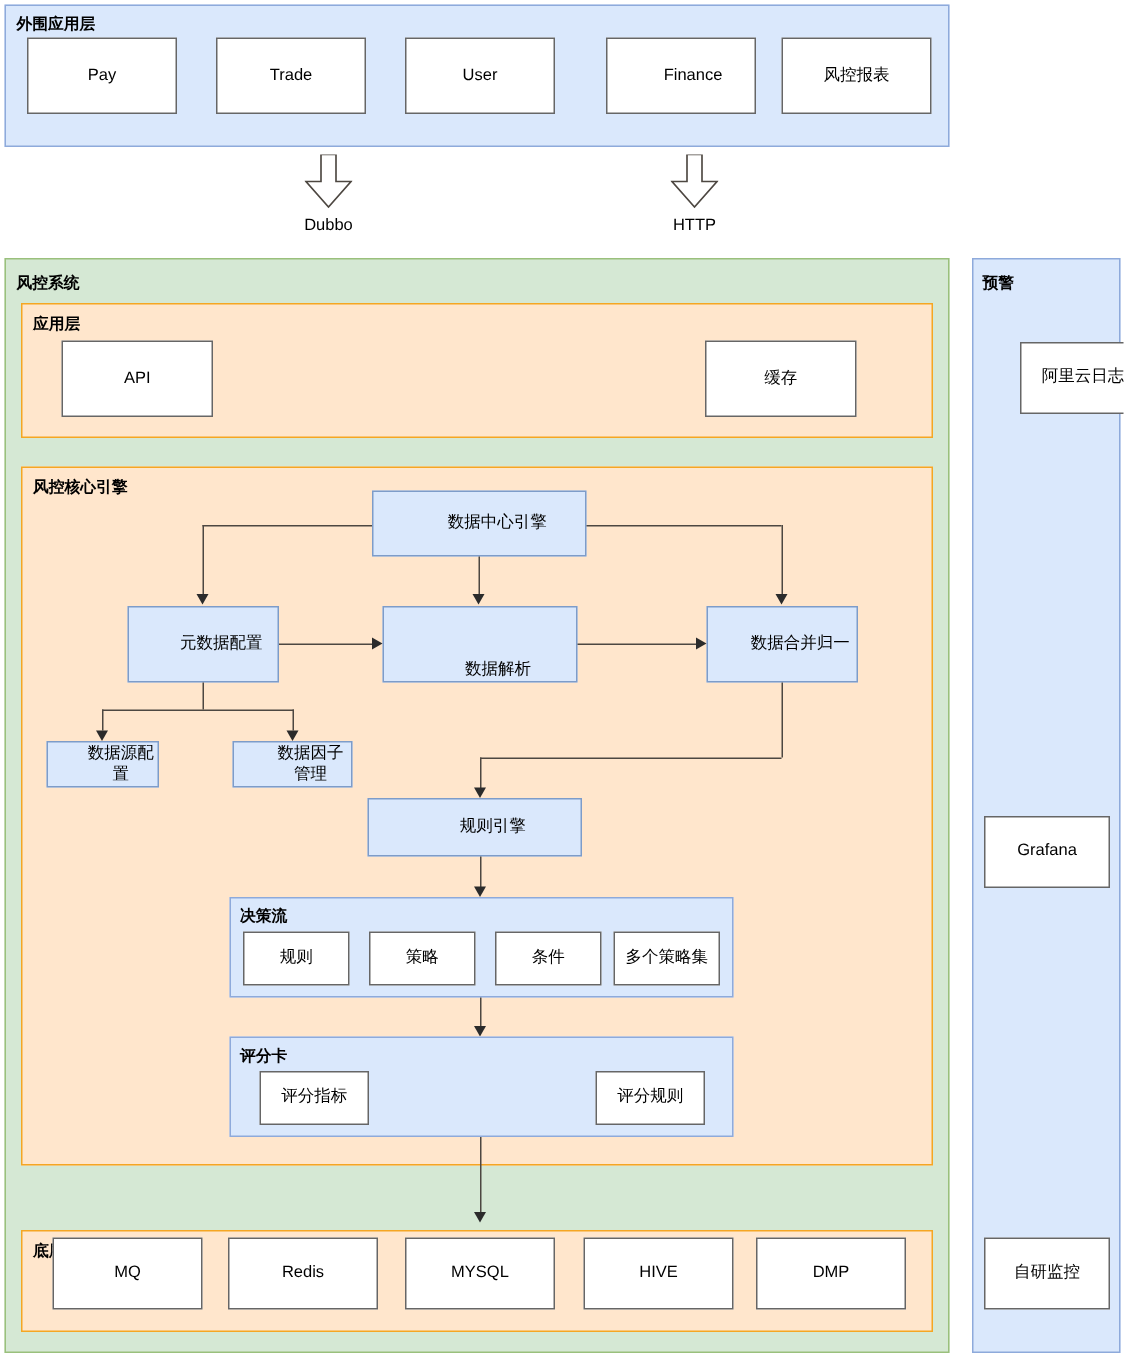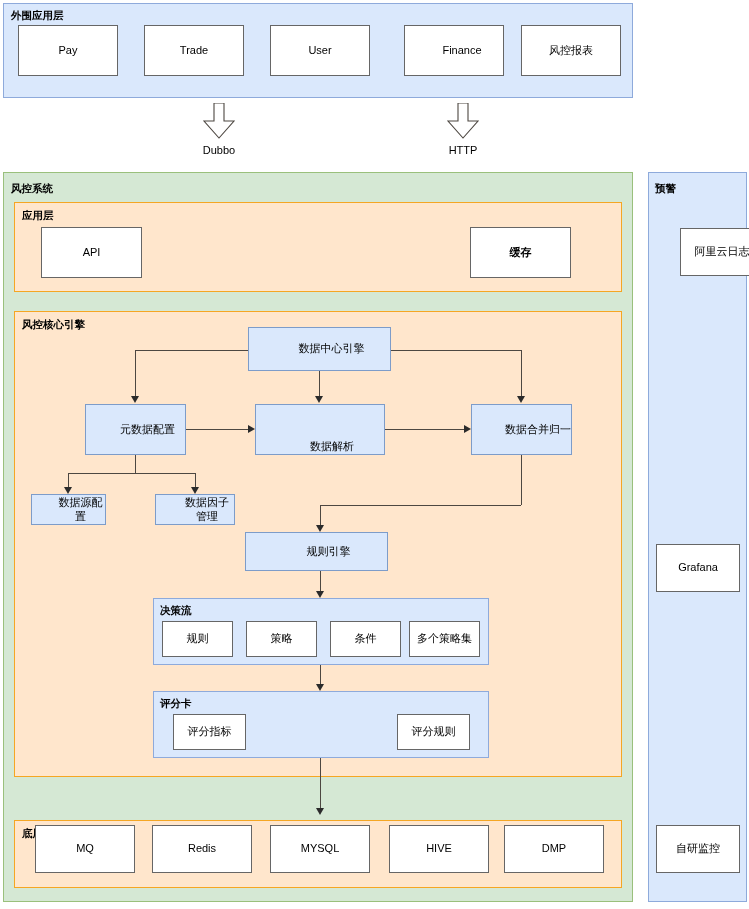--- a/index.html
+++ b/index.html
@@ -82,21 +82,21 @@
   </div>
   <div class="group-title" style="left:11px;top:182px;">风控系统</div>
 
   <div class="group grp-orange" style="left:14px;top:202px;width:608px;height:90px;">
   </div>
   <div class="group-title" style="left:22px;top:209px;">应用层</div>
 
   <div class="node n-white" style="left:41px;top:227px;width:101px;height:51px;">
     <span>API</span>
   </div>
-  <div class="node n-white" style="left:470px;top:227px;width:101px;height:51px;font-weight:bold;">
+  <div class="node n-white" style="left:470px;top:227px;width:101px;height:51px;">
     <span>缓存</span>
   </div>
 
   <div class="group grp-orange" style="left:14px;top:311px;width:608px;height:466px;">
   </div>
   <div class="group-title" style="left:22px;top:318px;">风控核心引擎</div>
 
   <div class="node n-blue" style="left:248px;top:327px;width:143px;height:44px;">
     <span>数据中心引擎</span>
   </div>
@@ -111,21 +111,21 @@
   <div class="ln lh" style="left:391px;top:350px;width:130px;"></div>
   <div class="ln lv" style="left:521px;top:350px;height:46px;"></div>
   <div class="arrow-d" style="left:517px;top:396px;"></div>
 
   <div class="node n-blue" style="left:85px;top:404px;width:101px;height:51px;">
     <span>元数据配置</span>
   </div>
   <div class="node n-blue" style="left:255px;top:404px;width:130px;height:51px;align-items:flex-end;">
     <span>数据解析</span>
   </div>
-  <div class="node n-blue" style="left:471px;top:404px;width:101px;height:51px;justify-content:flex-end;">
+  <div class="node n-blue" style="left:471px;top:404px;width:101px;height:51px;">
     <span>数据合并归一</span>
   </div>
 
   <div class="ln lh" style="left:186px;top:429px;width:62px;"></div>
   <div class="arrow-r" style="left:248px;top:425px;"></div>
 
   <div class="ln lh" style="left:385px;top:429px;width:79px;"></div>
   <div class="arrow-r" style="left:464px;top:425px;"></div>
 
   <div class="ln lv" style="left:135px;top:455px;height:18px;"></div>

